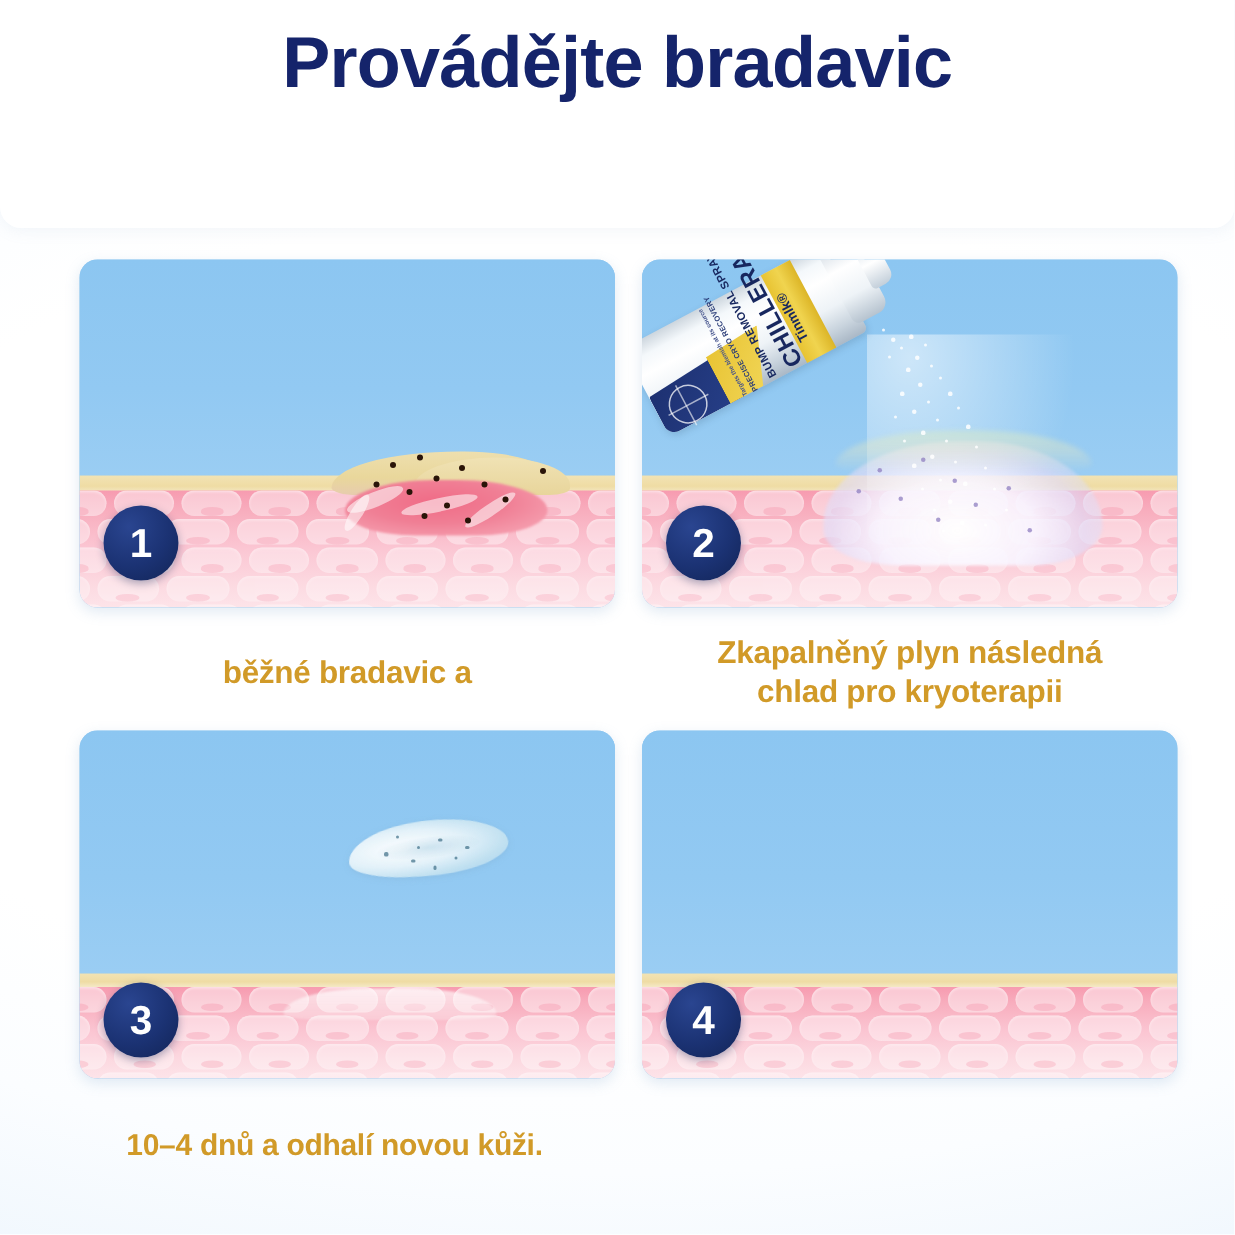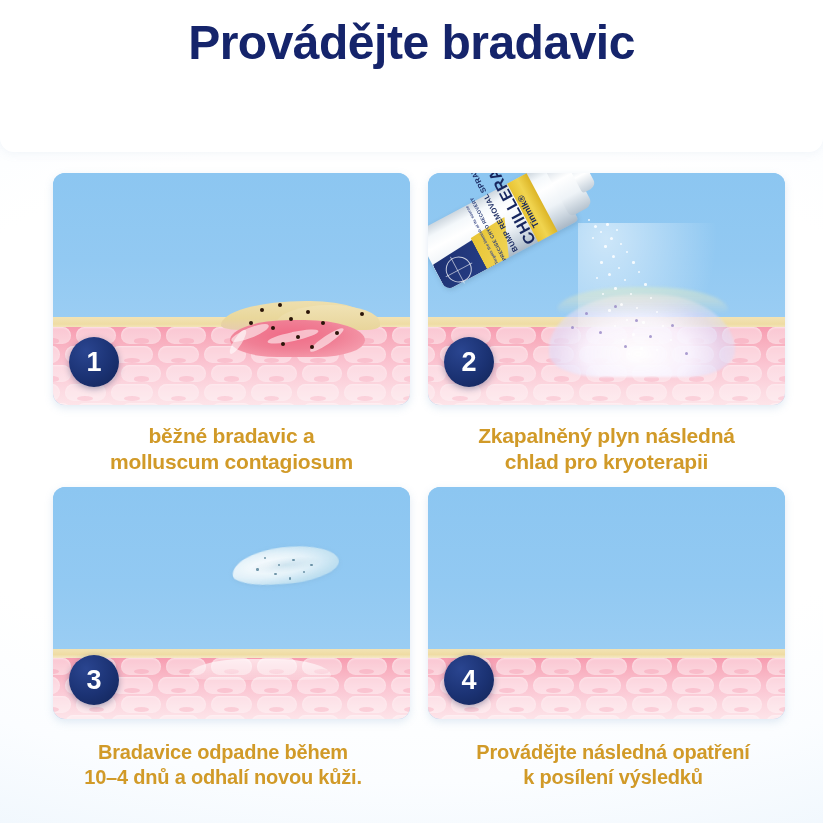--- a/index.html
+++ b/index.html
@@ -799,21 +799,20 @@
           <div class="can-txt can-sub">BUMP REMOVAL SPRAY</div>
           <div class="can-txt can-sub2">PRECISE CRYO RECOVERY</div>
           <div class="can-txt can-sub3">Targets the blemish at its source</div>
         </div>
       </div>
       <div class="badge">2</div>
     </div>
 
     <div class="caption c1">
       <span>běžné bradavic a</span>
-      <span>molluscum contagiosum</span>
     </div>
 
     <div class="caption c2">
       <span>Zkapalněný plyn následná</span>
       <span>chlad pro kryoterapii</span>
     </div>
 
     <div class="panel p3">
       <div class="scene">
         <div class="sky"></div>
@@ -1034,23 +1033,18 @@
                 <div class="cell" style="opacity: 0.68;"></div>
                 <div class="cell" style="opacity: 0.68;"></div>
               </div>
             </div>
         </div>
       </div>
       <div class="badge">4</div>
     </div>
 
     <div class="caption c3 row2 wide">
-      <span>Bradavice odpadne během</span>
       <span>10–4 dnů a odhalí novou kůži.</span>
     </div>
 
-    <div class="caption c4 row2 wide">
-      <span>Provádějte následná opatření</span>
-      <span>k posílení výsledků</span>
-    </div>
 
   </div>
 </div>
 
 </body></html>

